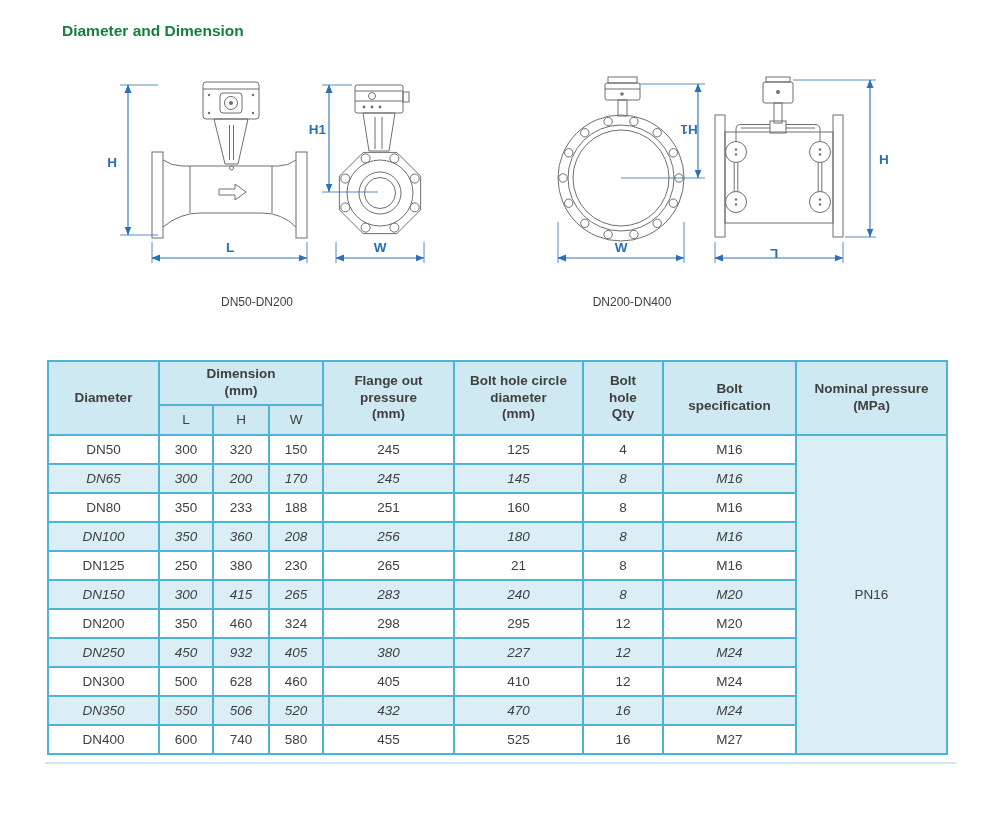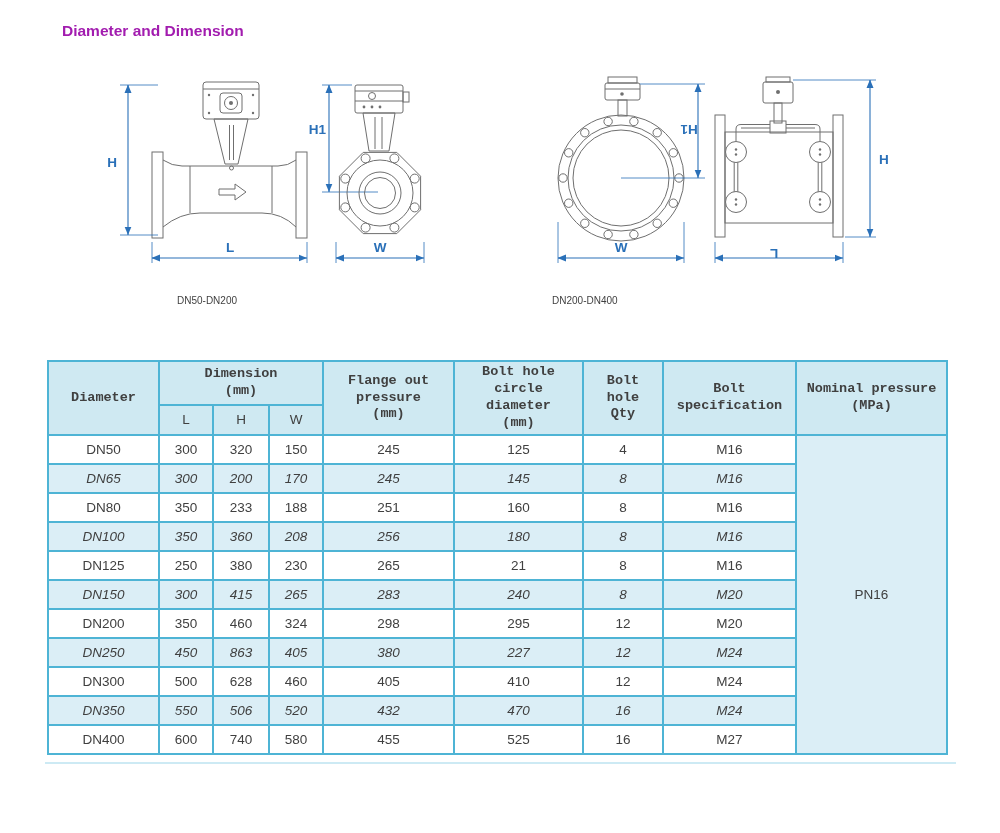--- a/index.html
+++ b/index.html
@@ -1,27 +1,27 @@
 <!DOCTYPE html>
 <html><head>
 <meta charset="utf-8">
 <style>
   html,body{margin:0;padding:0;background:#ffffff;}
   .page{position:relative;width:1000px;height:833px;background:#fff;overflow:hidden;
         font-family:"Liberation Sans",sans-serif;color:#3f3f3f;}
-  .title{position:absolute;left:62px;top:22px;margin:0;font-size:15.5px;font-weight:bold;color:#a21caf;}
+  .title{position:absolute;left:62px;top:22px;margin:0;font-size:15.5px;font-weight:bold;color:#15803d;}
   .drawings-svg{position:absolute;left:0;top:72px;width:1000px;height:245px;}
-  .caption{position:absolute;top:295px;width:160px;font-size:10px;color:#3f3f3f;}
+  .caption{position:absolute;top:295px;width:160px;text-align:center;font-size:12px;color:#3f3f3f;}
   .caption-left{left:177px;}
   .caption-right{left:552px;}
   .spec-table{position:absolute;left:47px;top:360px;border-collapse:collapse;table-layout:fixed;}
   .spec-table th,.spec-table td{border:2px solid #4eb4d5;text-align:center;vertical-align:middle;
         padding:0 2px;font-size:13.5px;color:#404040;}
   .spec-table th{background:#cfe9f2;font-weight:bold;white-space:pre-line;line-height:1.25;}
-  .spec-table thead tr.hrow1 th{height:42px;font-family:Liberation Mono, monospace;}
+  .spec-table thead tr.hrow1 th{height:42px;}
   .spec-table thead tr.hrow2 th{height:28px;font-weight:normal;}
   .spec-table td{height:27px;background:#ffffff;}
   .spec-table tr.alt td{background:#dbeef6;font-style:italic;}
   .spec-table td.pressure{background:#dbeef6 !important;font-size:13.5px;margin-left:15px;}
   .bottom-rule{position:absolute;left:45px;top:762px;width:911px;height:2px;background:#cdeaf4;}
   svg .equip{stroke:#6f6f6f;stroke-width:1;fill:none;}
   svg .equip-f{stroke:#6f6f6f;stroke-width:1;fill:#fff;}
   svg .dimln{stroke:#2a70b8;stroke-width:1.1;fill:none;}
   svg .tick{stroke:#2a70b8;stroke-width:0.8;fill:none;}
   svg text.dim{font-family:"Liberation Sans",sans-serif;font-size:13.5px;font-weight:600;fill:#2a70b8;}
@@ -289,21 +289,21 @@
         <td>460</td>
         <td>324</td>
         <td>298</td>
         <td>295</td>
         <td>12</td>
         <td>M20</td>
       </tr>
       <tr class="alt">
         <td>DN250</td>
         <td>450</td>
-        <td>863</td>
+        <td>932</td>
         <td>405</td>
         <td>380</td>
         <td>227</td>
         <td>12</td>
         <td>M24</td>
       </tr>
       <tr>
         <td>DN300</td>
         <td>500</td>
         <td>628</td>

